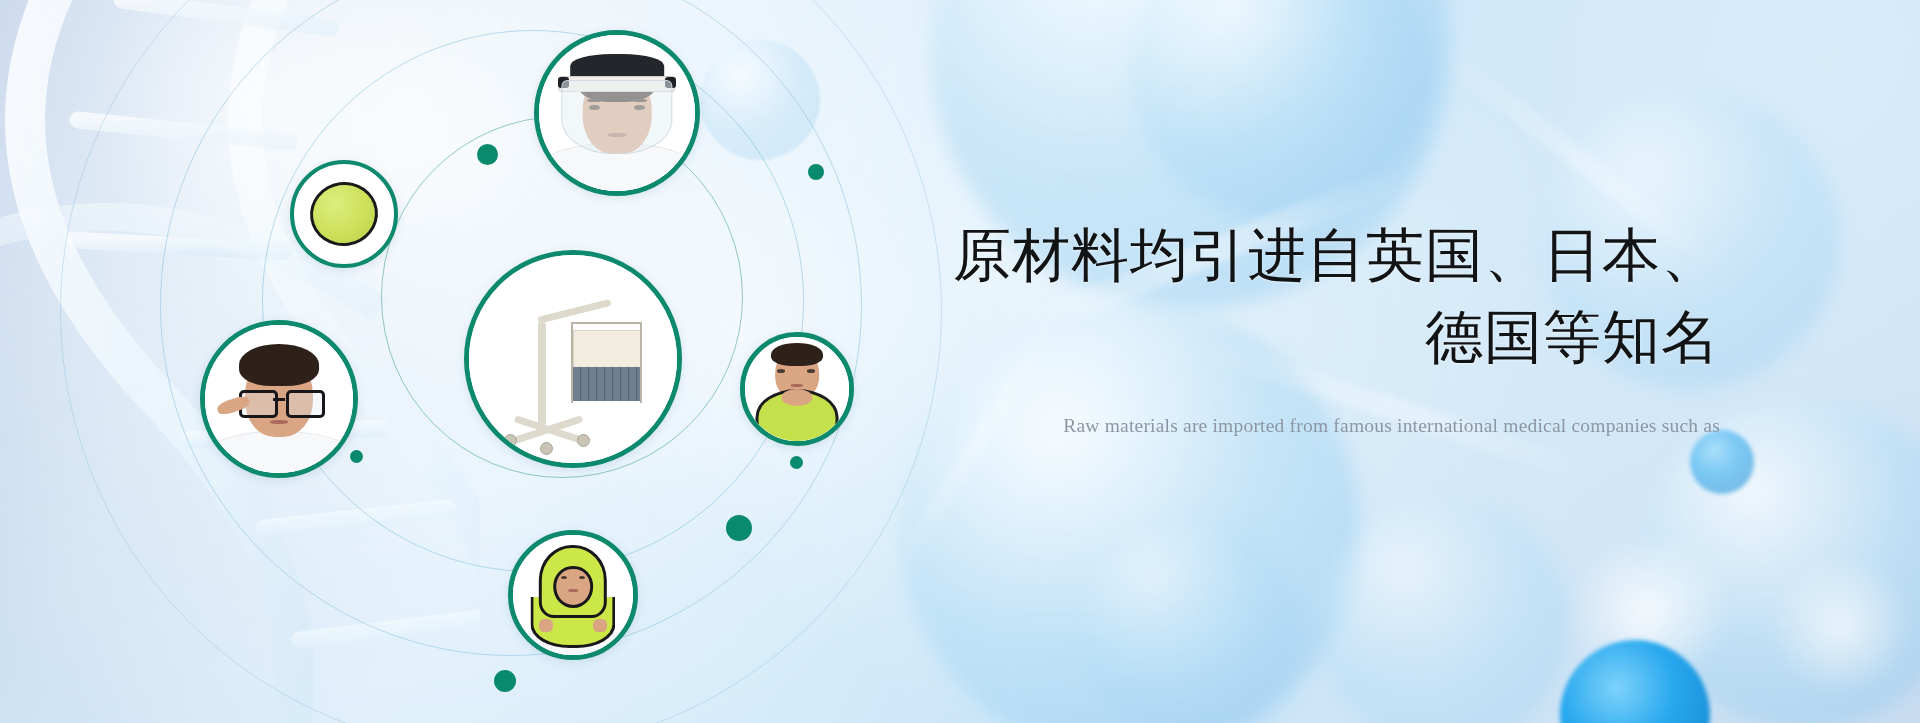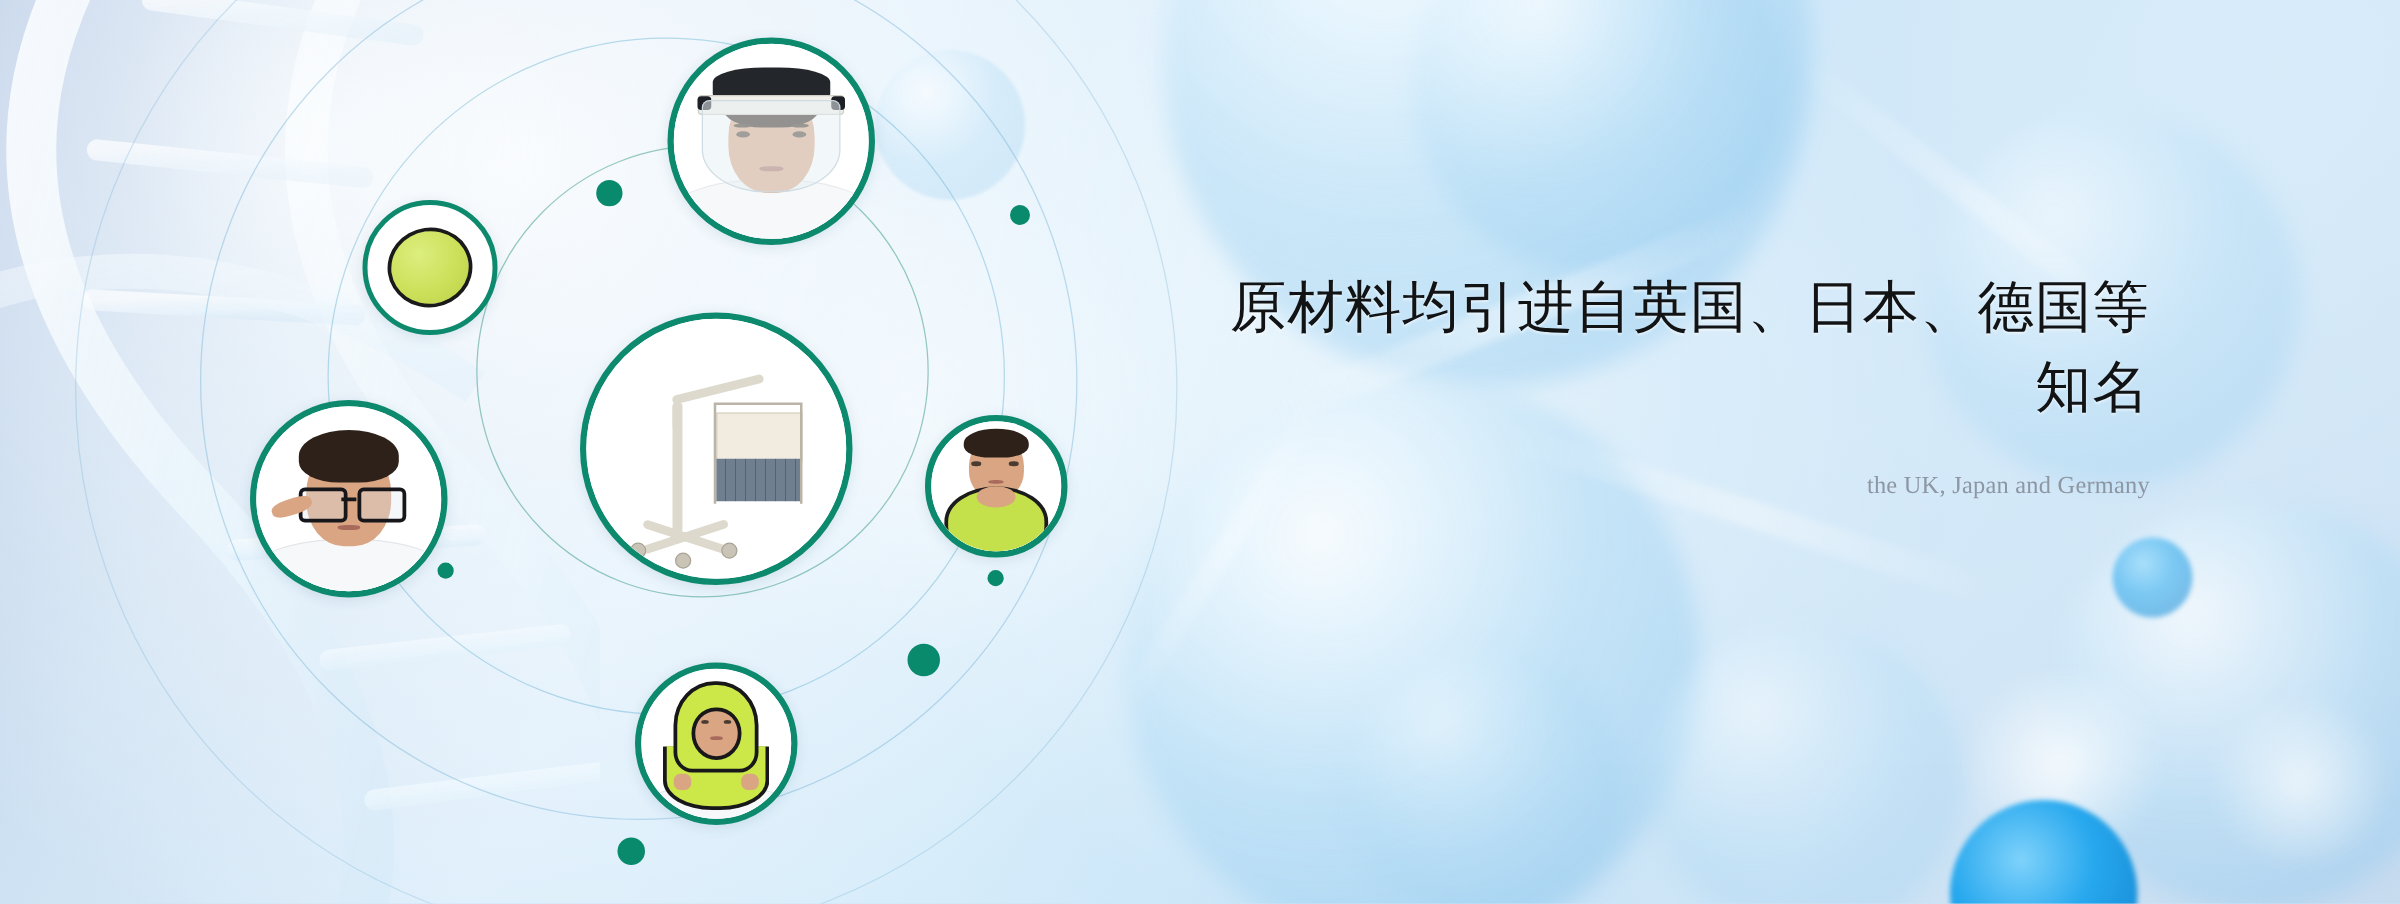--- a/index.html
+++ b/index.html
@@ -125,21 +125,21 @@
   .dpole{position:absolute;background:#ddd9cd;border-radius:3px;}
   .dpanel{position:absolute;background:#f2ece0;border:1px solid #d8d2c4;}
   .dcurtain{position:absolute;background:repeating-linear-gradient(90deg,#6f7f90 0px,#6f7f90 7px,#55636f 7px,#55636f 8px);}
   .dfoot{position:absolute;background:#ddd9cd;border-radius:6px;}
   .dwheel{position:absolute;width:11px;height:11px;border-radius:50%;background:#c9c4b6;border:1.5px solid #a9a497;}
   .darm{position:absolute;background:#ddd9cd;border-radius:4px;}
 
   
   .copy{position:absolute;right:200px;top:214px;text-align:right;width:780px;}
   .h1{
-    font-size:45px;line-height:1.42;color:#121314;letter-spacing:1px;
+    font-size:58px;line-height:1.42;color:#121314;letter-spacing:1px;
     font-family:"Liberation Sans","DejaVu Sans",sans-serif;font-weight:400;
     text-shadow:0 1px 2px rgba(255,255,255,.55);
   }
   .sub{
     margin-top:30px;font-size:19.5px;line-height:1.78;color:#8d96a3;letter-spacing:.2px;
     font-family:"Liberation Serif","DejaVu Serif",serif;
   }
 </style>
 </head>
 <body>
@@ -288,17 +288,17 @@
       <div style="position:absolute;left:22%;top:70%;width:11%;height:11%;border-radius:40%;background:#d9a583;"></div>
       <div style="position:absolute;left:67%;top:70%;width:11%;height:11%;border-radius:40%;background:#d9a583;"></div>
     </div>
   </div>
 
   <div class="copy">
     <div class="h1">
       <div>原材料均引进自英国、日本、德国等知名</div>
     </div>
     <div class="sub">
-      <div>the UK, Japan and Germany</div>
+      <div>Raw materials are imported from famous international medical companies such as</div>
     </div>
   </div>
 
 </div>
 
 </body></html>

